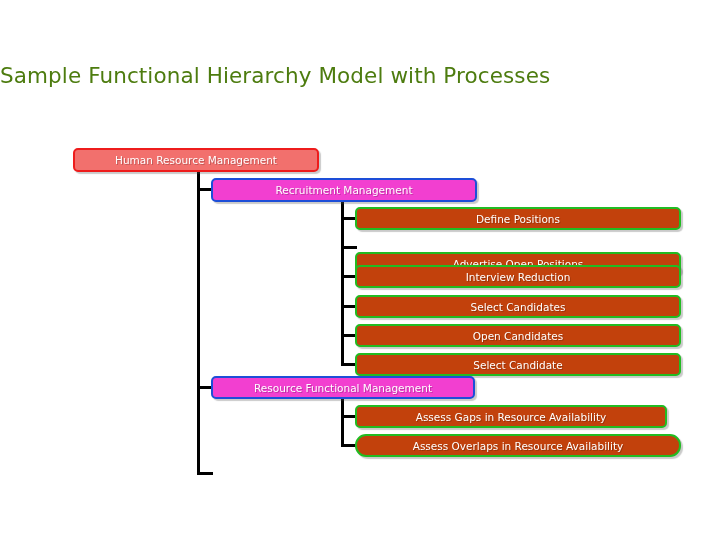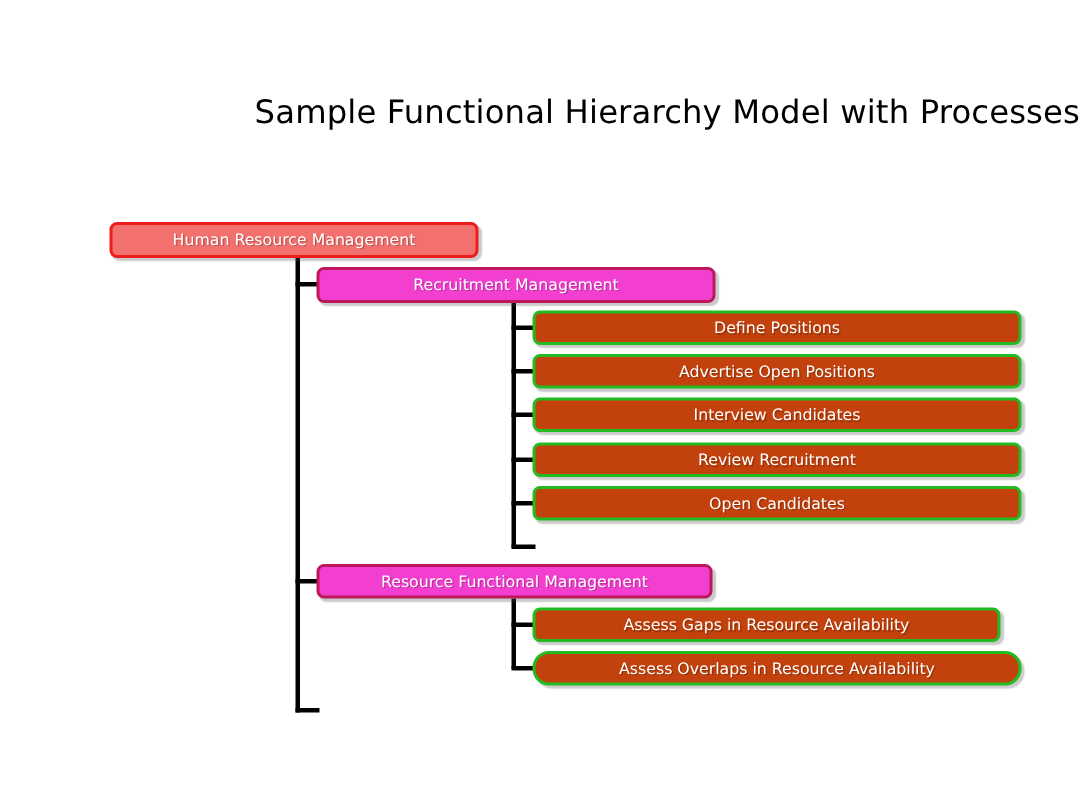--- a/index.html
+++ b/index.html
@@ -20,25 +20,25 @@
     width: 720px;
     height: 540px;
   }
 
   
   .title {
     position: absolute;
     left: 0;
     top: 63px;
     width: 720px;
-    text-align: right;
+    text-align: left;
     font-family: "DejaVu Sans", sans-serif;
     font-size: 21.5px;
     font-weight: 400;
-    color: #000000;
+    color: #4d7c0f;
     letter-spacing: 0.1px;
     white-space: nowrap;
   }
 
   
   .conn {
     position: absolute;
     background: #000000;
   }
   .conn.v { width: 3px; }
@@ -62,21 +62,21 @@
     box-shadow: 2px 2px 1px rgba(80,80,80,0.30);
   }
 
   .node.red {
     background: #F2706D;
     border: 2px solid #EE1C1C;
     justify-content: flex-end;
   }
   .node.magenta {
     background: #F23FD0;
-    border: 2px solid #be185d;
+    border: 2px solid #1d4ed8;
   }
   .node.green {
     background: #c2410c;
     border: 2px solid #22BB22;
   }
 
   
   .node > span {
     display: block;
     width: 100%;
@@ -113,36 +113,39 @@
   </div>
 
   <div class="node magenta" style="left:211px; top:178px; width:266px; height:24px;">
     <span>Recruitment Management</span>
   </div>
 
   <div class="node green" style="left:355px; top:207px; width:326px; height:23px;">
     <span>Define Positions</span>
   </div>
 
-  <div class="node green" style="left:355px; top:236px; width:326px; height:23px;">
+  <div class="node green" style="left:355px; top:252px; width:326px; height:23px;">
     <span>Advertise Open Positions</span>
   </div>
 
   <div class="node green" style="left:355px; top:265px; width:326px; height:23px;">
-    <span>Interview Candidates</span>
+    <span>Interview Reduction</span>
   </div>
 
   <div class="node green" style="left:355px; top:295px; width:326px; height:23px;">
-    <span>Review Recruitment</span>
+    <span>Select Candidates</span>
   </div>
 
   <div class="node green" style="left:355px; top:324px; width:326px; height:23px;">
     <span>Open Candidates</span>
   </div>
 
+  <div class="node green" style="left:355px; top:353px; width:326px; height:23px;">
+    <span>Select Candidate</span>
+  </div>
 
   <div class="node magenta" style="left:211px; top:376px; width:264px; height:23px;">
     <span>Resource Functional Management</span>
   </div>
 
   <div class="node green" style="left:355px; top:405px; width:312px; height:23px;justify-content:flex-end;">
     <span>Assess Gaps in Resource Availability</span>
   </div>
 
   <div class="node green" style="left:355px; top:434px; width:326px; height:23px;border-radius:11px;">

